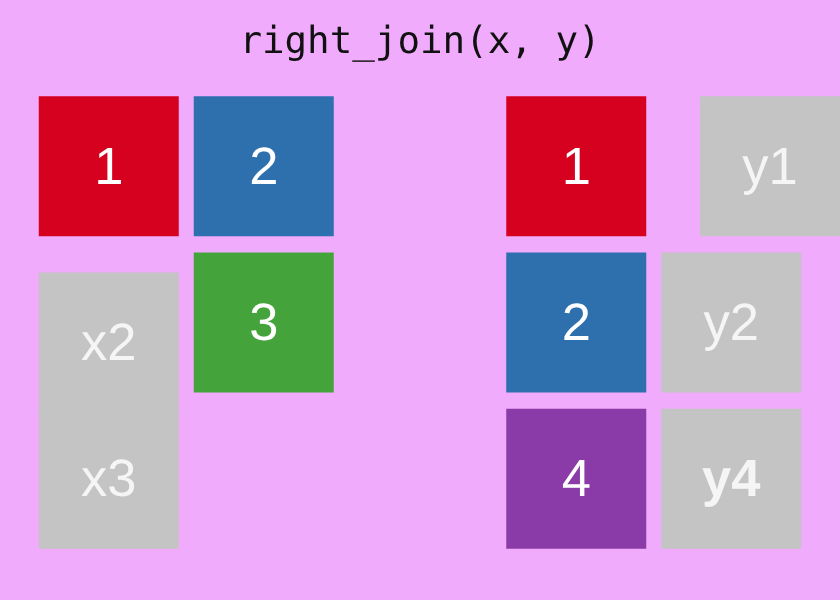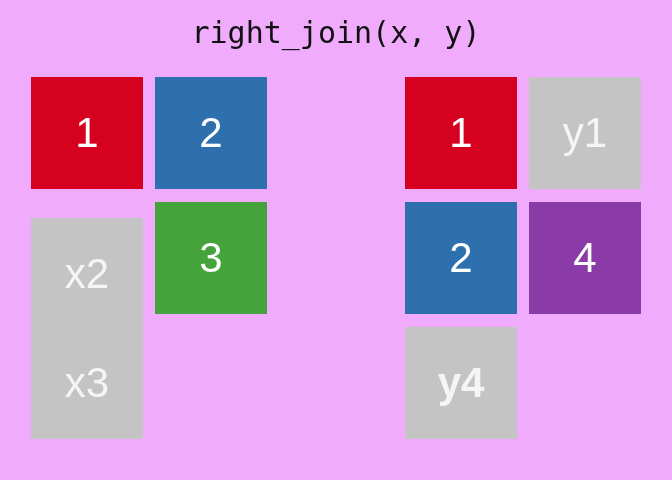--- a/index.html
+++ b/index.html
@@ -62,21 +62,22 @@
 
     <div class="cell key-cell" style="background-color: rgb(46, 111, 174);">2</div>
     <div class="cell value-cell" style="background-color: rgb(196, 196, 196); margin-top: 16px;">x2</div>
 
     <div class="cell key-cell" style="background-color: rgb(69, 163, 60);">3</div>
     <div class="cell value-cell" style="background-color: rgb(196, 196, 196);">x3</div>
   </div>
 
   <div class="join-table table-y">
     <div class="cell key-cell" style="background-color: rgb(214, 0, 31);">1</div>
-    <div class="cell value-cell" style="background-color: rgb(196, 196, 196);">y1</div>
+    <div class="cell value-cell" style="background-color: rgb(196, 196, 196); margin-left: 31px;">y1</div>
 
     <div class="cell key-cell" style="background-color: rgb(46, 111, 174);">2</div>
+    <div class="cell value-cell" style="background-color: rgb(196, 196, 196);">y2</div>
 
     <div class="cell key-cell" style="background-color: rgb(138, 59, 168);">4</div>
     <div class="cell value-cell" style="background-color: rgb(196, 196, 196); font-weight: bold;">y4</div>
   </div>
 
 </div>
 
 </body></html>

